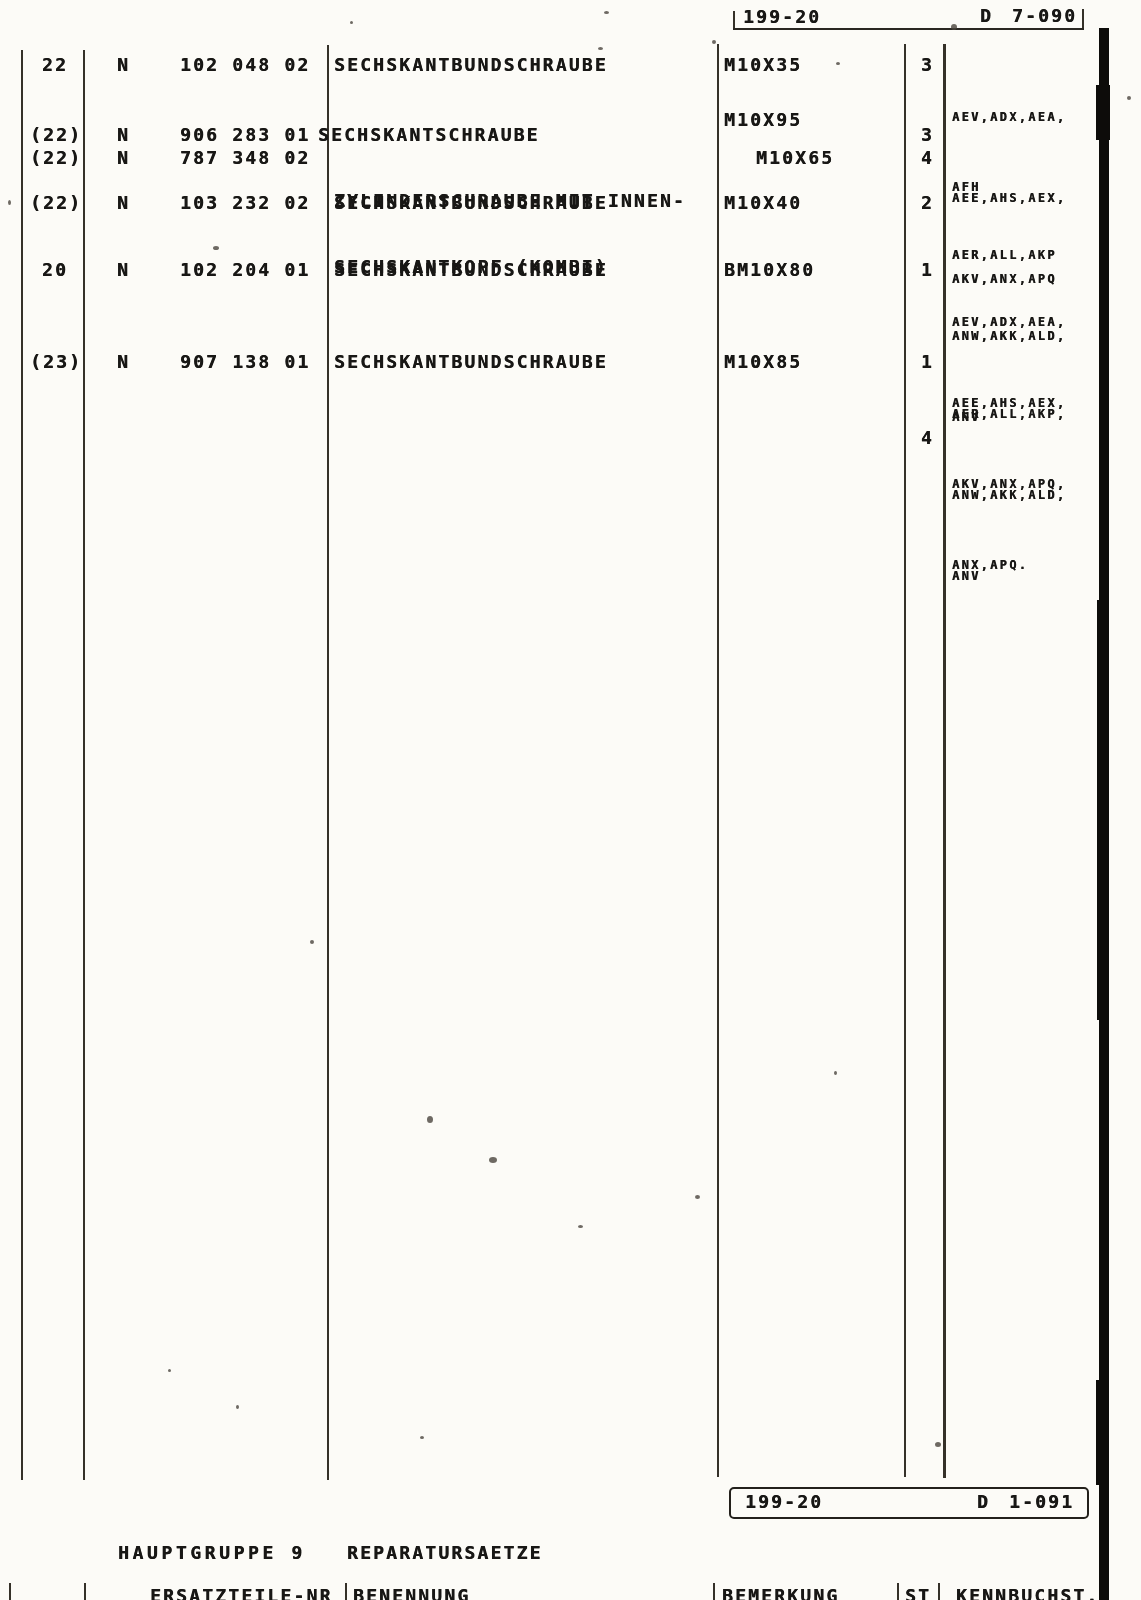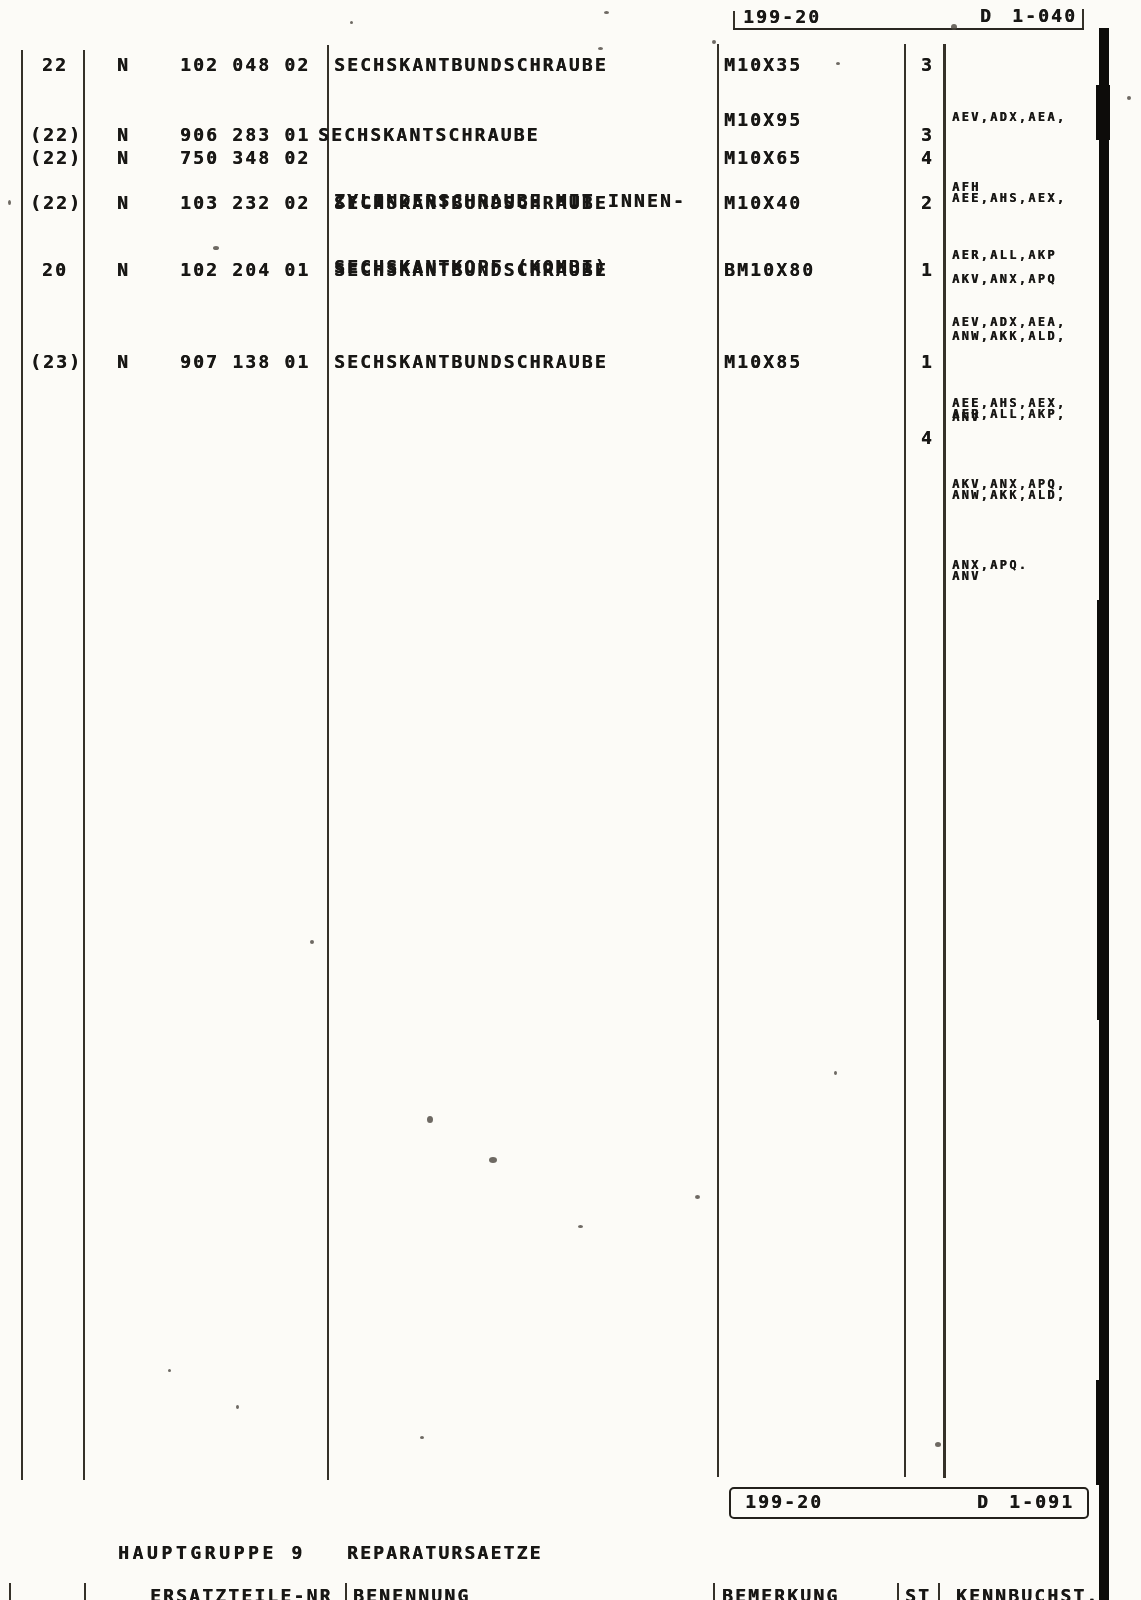--- a/index.html
+++ b/index.html
@@ -33,21 +33,21 @@
 
 <div class="page">
 
   <div>
     <div class="vl" style="left:733px;top:11px;height:19px"></div>
     <div class="vl" style="left:1082px;top:9px;height:21px"></div>
     <div class="hl" style="left:733px;top:28px;width:351px"></div>
     <div class="speck" style="left:951px;top:24px;width:6px;height:6px"></div>
     <div class="t" style="left:743px;top:7px">199-20</div>
     <div class="t" style="left:980px;top:6px">D</div>
-    <div class="t" style="left:1012px;top:6px">1-040</div>
+    <div class="t" style="left:1012px;top:6px">7-090</div>
   </div>
 
   <div class="vl" style="left:21px;top:50px;height:1430px"></div>
   <div class="vl" style="left:83px;top:50px;height:1430px"></div>
   <div class="vl" style="left:327px;top:45px;height:1435px"></div>
   <div class="vl" style="left:717px;top:44px;height:1433px"></div>
   <div class="vl" style="left:904px;top:44px;height:1433px"></div>
   <div class="vl" style="left:943px;top:44px;height:1434px;width:3px"></div>
 
   <div class="t pos-cell" style="top:55px">22</div>
@@ -67,26 +67,26 @@
   <div class="t" style="left:180px;top:125px">906 283 01</div>
   <div class="t" style="left:318px;top:125px">SECHSKANTSCHRAUBE</div>
   <div class="t" style="left:724px;top:110px">M10X95</div>
   <div class="t qty-cell" style="top:125px">3</div>
   <div class="t ts" style="left:952px;top:120px">
     <div>AFH</div>
   </div>
 
   <div class="t pos-cell" style="top:148px">(22)</div>
   <div class="t" style="left:117px;top:148px">N</div>
-  <div class="t" style="left:180px;top:148px">750 348 02</div>
+  <div class="t" style="left:180px;top:148px">787 348 02</div>
   <div class="t stack22" style="left:334px;top:146px">
     <div>ZYLINDERSCHRAUBE MIT INNEN-</div>
     <div>SECHSKANTKOPF (KOMBI)</div>
   </div>
-  <div class="t" style="left:724px;top:148px">M10X65</div>
+  <div class="t" style="left:756px;top:148px">M10X65</div>
   <div class="t qty-cell" style="top:148px">4</div>
 
   <div class="t pos-cell" style="top:193px">(22)</div>
   <div class="t" style="left:117px;top:193px">N</div>
   <div class="t" style="left:180px;top:193px">103 232 02</div>
   <div class="t" style="left:334px;top:193px">SECHSKANTBUNDSCHRAUBE</div>
   <div class="t" style="left:724px;top:193px">M10X40</div>
   <div class="t qty-cell" style="top:193px">2</div>
   <div class="t ts" style="left:952px;top:188px">
     <div>AER,ALL,AKP</div>

